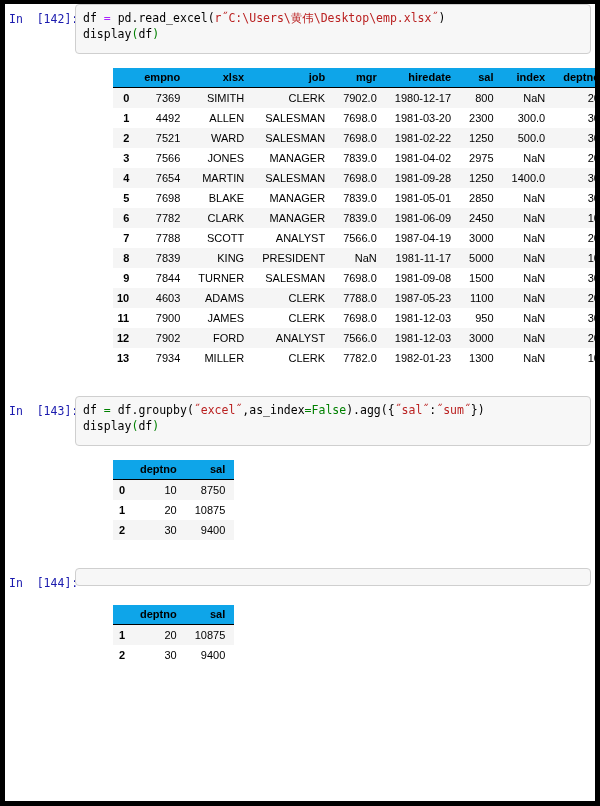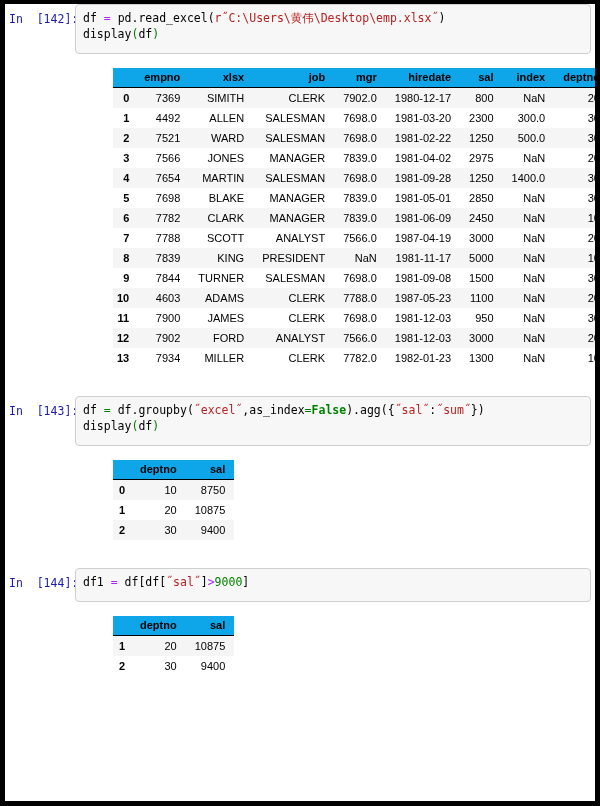--- a/index.html
+++ b/index.html
@@ -60,21 +60,21 @@
   .code {
     font-family: "DejaVu Sans Mono", "Liberation Mono", monospace;
     font-size: 11.5px;
     line-height: 16px;
     white-space: pre;
     color: #000000;
   }
   .tk-op   { color: #aa22ff; }
   .tk-opg  { color: #008000; }
   .tk-str  { color: #ba2121; }
-  .tk-kw   { color: #008000; font-weight: bold; }
+  .tk-kw   { color: #008000; font-weight: normal; }
   .tk-num  { color: #008000; }
   .tk-paren{ color: #008000; }
 
   
   .output {
     padding-left: 108px;
     padding-top: 14px;
     padding-bottom: 2px;
   }
   table.df {
@@ -335,21 +335,20 @@
               <td>30</td>
               <td>9400</td>
             </tr>
           </tbody>
         </table>
       </div>
       <div class="spacer-lg"></div>
       <div class="cell">
         <div class="prompt">In  [144]:</div>
         <div class="input-box">
-          <div class="code"><span>df1 </span><span class="tk-op">=</span><span> df[df[</span><span class="tk-str">˝sal˝</span><span>]</span><span class="tk-op">&gt;</span><span class="tk-num">9000</span><span>]</span></div>
         </div>
       </div>
       <div class="output">
         <table class="df">
           <thead>
             <tr>
               <th class="idx"></th>
               <th>deptno</th>
               <th>sal</th>
             </tr>

